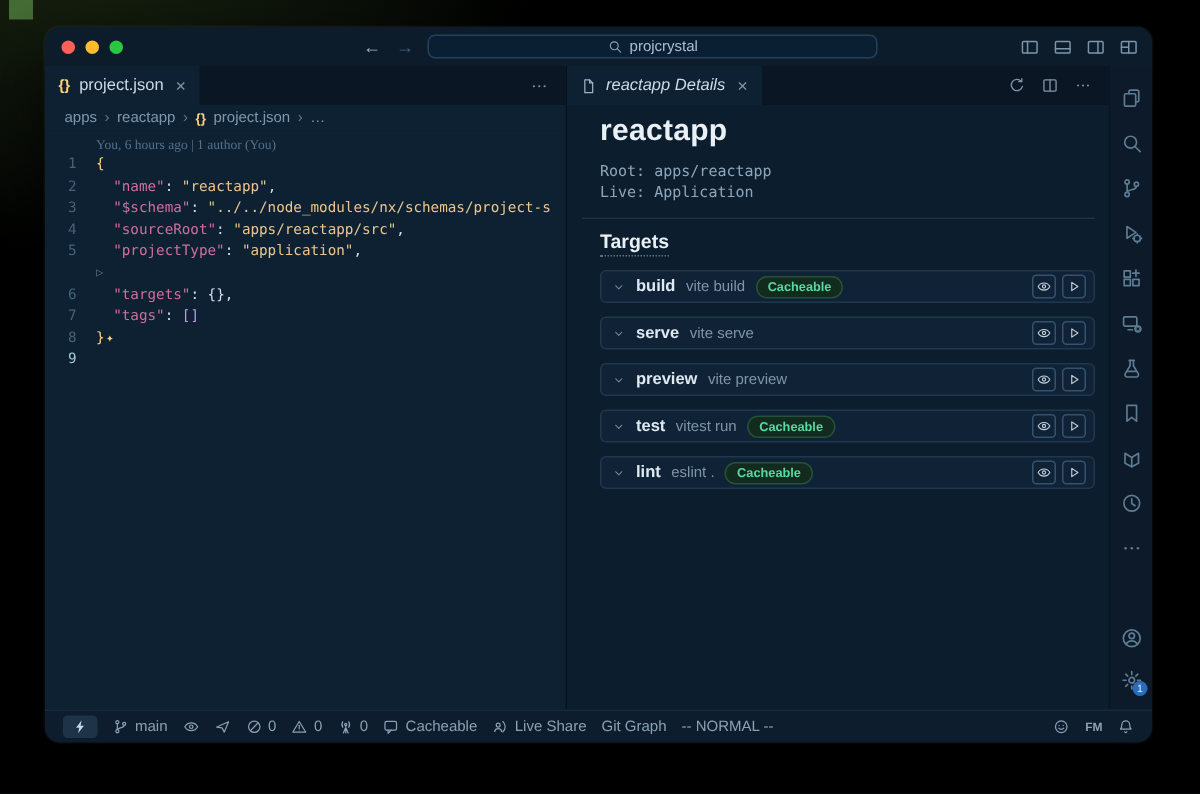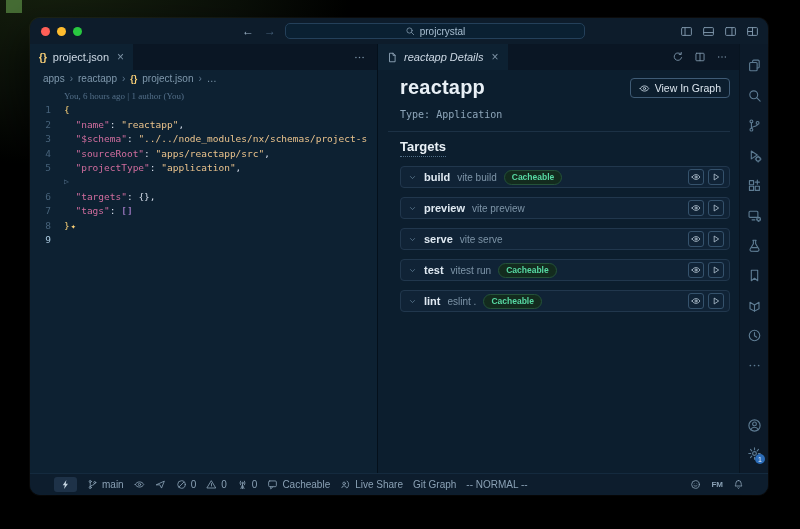--- a/index.html
+++ b/index.html
@@ -89,21 +89,21 @@
   
   .activitybar{ width:28px; flex:none; background:#0c1a29; display:flex; flex-direction:column; align-items:center; padding:6px 0 6px; }
   .ab-item{ height:30px; width:100%; display:flex; align-items:center; justify-content:center; color:#5d7b92; }
   .ab-spacer{ flex:1; }
   .ab-bottom-item{ height:28px; width:100%; display:flex; align-items:center; justify-content:center; color:#5d7b92; position:relative; }
   .ab-badge{ position:absolute; right:3px; bottom:3px; min-width:10px; height:10px; border-radius:5px;
     background:#2b6cb8; color:#e8f1fa; font-size:7px; display:flex; align-items:center; justify-content:center; padding:0 2px; }
 
   
   .statusbar{ height:22px; flex:none; background:#0d1d2d; border-top:1px solid #142a3e;
-    display:flex; align-items:center; padding:0 24px; gap:10px; font-size:10px; color:#8aa1b5; }
+    display:flex; align-items:center; padding:0 12px; gap:10px; font-size:10px; color:#8aa1b5; }
   .sb-item{ display:flex; align-items:center; gap:4px; white-space:nowrap; }
   .sb-item.boxed{ background:#1e3248; border-radius:3px; padding:2px 6px; color:#c7d6e2; }
   .sb-right{ margin-left:auto; display:flex; align-items:center; gap:10px;justify-content:flex-end; }
   .sb-fm{ font-size:8px; font-weight:bold; letter-spacing:0; }
 
   svg{ display:block; }
 </style>
 </head>
 <body>
 
@@ -281,32 +281,24 @@
                 <circle cx="3.6" cy="8" r="0.9" fill="currentColor" stroke="none"></circle>
                 <circle cx="8" cy="8" r="0.9" fill="currentColor" stroke="none"></circle>
                 <circle cx="12.4" cy="8" r="0.9" fill="currentColor" stroke="none"></circle>
               </svg>
             </span>
           </div>
       </div>
       <div class="details">
         <div class="d-header">
           <div class="d-title">reactapp</div>
-          <button class="vig-btn">
-            <span class="vicon">
-                <svg width="11" height="11" viewBox="0 0 16 16" fill="none" stroke="currentColor" stroke-width="1.2" stroke-linecap="round" stroke-linejoin="round">
-                  <path d="M1.8 8C3 5.7 5.3 4.2 8 4.2S13 5.7 14.2 8C13 10.3 10.7 11.8 8 11.8S3 10.3 1.8 8z"></path>
-                  <circle cx="8" cy="8" r="1.7"></circle>
-                </svg>
-              </span>
-            <span>View In Graph</span>
-          </button>
         </div>
         <div class="d-meta">
-          <div><span>Type:</span> <span>Application</span></div>
+          <div><span>Root:</span> <span>apps/reactapp</span></div>
+          <div><span>Live:</span> <span>Application</span></div>
         </div>
         <hr class="d-sep">
         <div class="targets-h">Targets</div>
         <div id="targets-list">
             <div class="tcard">
               <span class="t-chev">
                 <svg width="9" height="9" viewBox="0 0 16 16" fill="none" stroke="currentColor" stroke-width="1.2" stroke-linecap="round" stroke-linejoin="round">
                   <path d="M4.3 6.2 8 9.9l3.7-3.7"></path>
                 </svg>
               </span>
@@ -326,44 +318,44 @@
                   </svg>
                 </button>
               </div>
             </div>
             <div class="tcard">
               <span class="t-chev">
                 <svg width="9" height="9" viewBox="0 0 16 16" fill="none" stroke="currentColor" stroke-width="1.2" stroke-linecap="round" stroke-linejoin="round">
                   <path d="M4.3 6.2 8 9.9l3.7-3.7"></path>
                 </svg>
               </span>
-              <span class="t-name">preview</span>
-              <span class="t-cmd">vite preview</span>
+              <span class="t-name">serve</span>
+              <span class="t-cmd">vite serve</span>
               <div class="t-actions">
                 <button class="t-btn">
                   <svg width="10" height="10" viewBox="0 0 16 16" fill="none" stroke="currentColor" stroke-width="1.2" stroke-linecap="round" stroke-linejoin="round">
                     <path d="M1.8 8C3 5.7 5.3 4.2 8 4.2S13 5.7 14.2 8C13 10.3 10.7 11.8 8 11.8S3 10.3 1.8 8z"></path>
                     <circle cx="8" cy="8" r="1.7"></circle>
                   </svg>
                 </button>
                 <button class="t-btn">
                   <svg width="10" height="10" viewBox="0 0 16 16" fill="none" stroke="currentColor" stroke-width="1.2" stroke-linecap="round" stroke-linejoin="round">
                     <path d="M5.6 3.6 12.2 8l-6.6 4.4z"></path>
                   </svg>
                 </button>
               </div>
             </div>
             <div class="tcard">
               <span class="t-chev">
                 <svg width="9" height="9" viewBox="0 0 16 16" fill="none" stroke="currentColor" stroke-width="1.2" stroke-linecap="round" stroke-linejoin="round">
                   <path d="M4.3 6.2 8 9.9l3.7-3.7"></path>
                 </svg>
               </span>
-              <span class="t-name">serve</span>
-              <span class="t-cmd">vite serve</span>
+              <span class="t-name">preview</span>
+              <span class="t-cmd">vite preview</span>
               <div class="t-actions">
                 <button class="t-btn">
                   <svg width="10" height="10" viewBox="0 0 16 16" fill="none" stroke="currentColor" stroke-width="1.2" stroke-linecap="round" stroke-linejoin="round">
                     <path d="M1.8 8C3 5.7 5.3 4.2 8 4.2S13 5.7 14.2 8C13 10.3 10.7 11.8 8 11.8S3 10.3 1.8 8z"></path>
                     <circle cx="8" cy="8" r="1.7"></circle>
                   </svg>
                 </button>
                 <button class="t-btn">
                   <svg width="10" height="10" viewBox="0 0 16 16" fill="none" stroke="currentColor" stroke-width="1.2" stroke-linecap="round" stroke-linejoin="round">
                     <path d="M5.6 3.6 12.2 8l-6.6 4.4z"></path>

